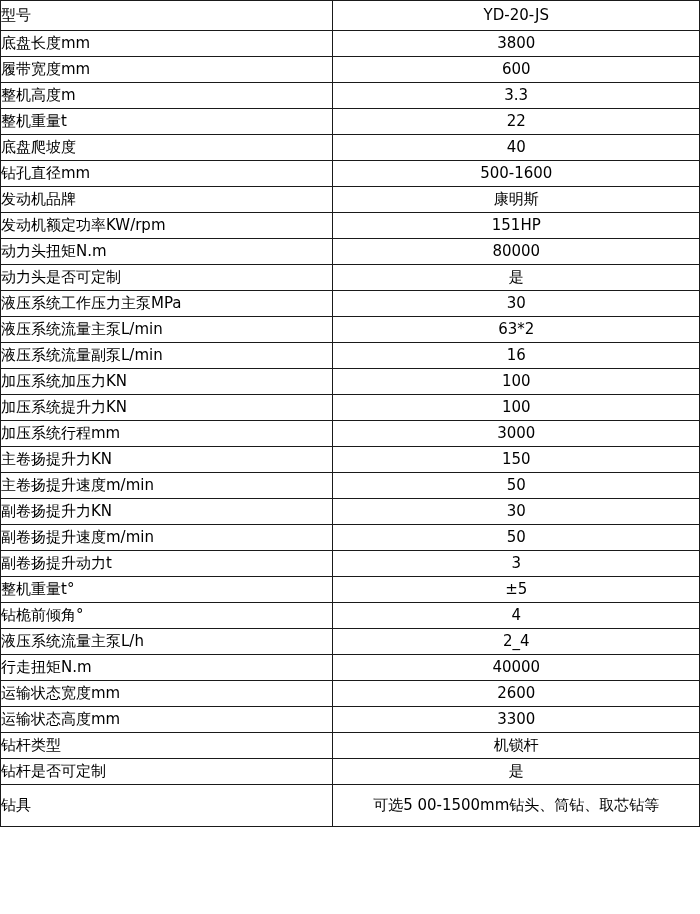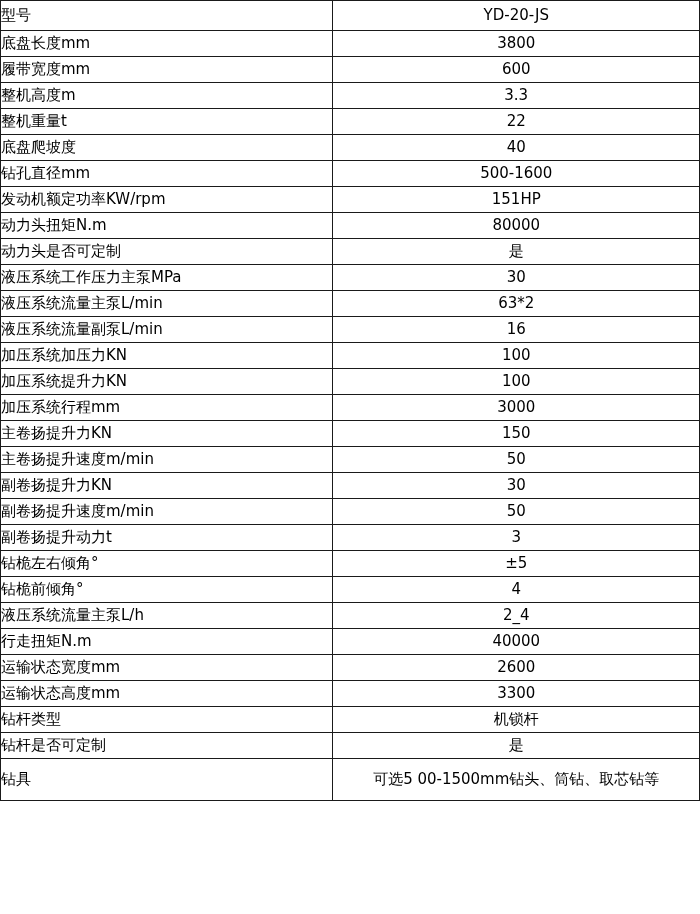--- a/index.html
+++ b/index.html
@@ -77,20 +77,24 @@
       </tr>
       <tr>
         <td class="col-label">底盘爬坡度</td>
         <td class="col-value">40</td>
       </tr>
       <tr>
         <td class="col-label">钻孔直径mm</td>
         <td class="col-value">500-1600</td>
       </tr>
       <tr>
+        <td class="col-label">发动机品牌</td>
+        <td class="col-value">康明斯</td>
+      </tr>
+      <tr>
         <td class="col-label">发动机额定功率KW/rpm</td>
         <td class="col-value">151HP</td>
       </tr>
       <tr>
         <td class="col-label">动力头扭矩N.m</td>
         <td class="col-value">80000</td>
       </tr>
       <tr>
         <td class="col-label">动力头是否可定制</td>
         <td class="col-value">是</td>
@@ -133,21 +137,21 @@
       </tr>
       <tr>
         <td class="col-label">副卷扬提升速度m/min</td>
         <td class="col-value">50</td>
       </tr>
       <tr>
         <td class="col-label">副卷扬提升动力t</td>
         <td class="col-value">3</td>
       </tr>
       <tr>
-        <td class="col-label">钻桅左右倾角°</td>
+        <td class="col-label">整机重量t°</td>
         <td class="col-value">±5</td>
       </tr>
       <tr>
         <td class="col-label">钻桅前倾角°</td>
         <td class="col-value">4</td>
       </tr>
       <tr>
         <td class="col-label">液压系统流量主泵L/h</td>
         <td class="col-value">2_4</td>
       </tr>

